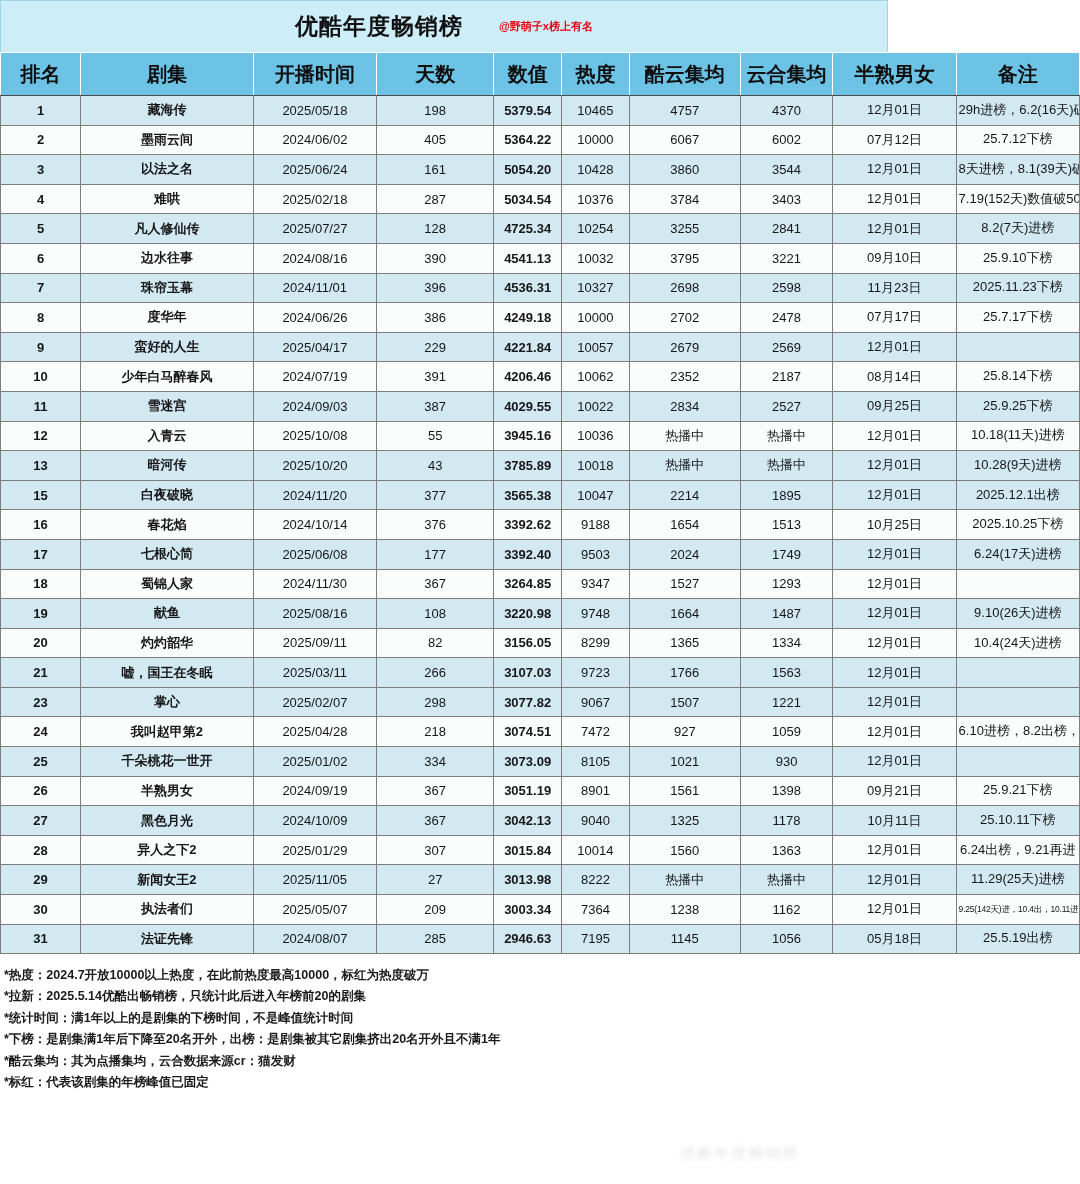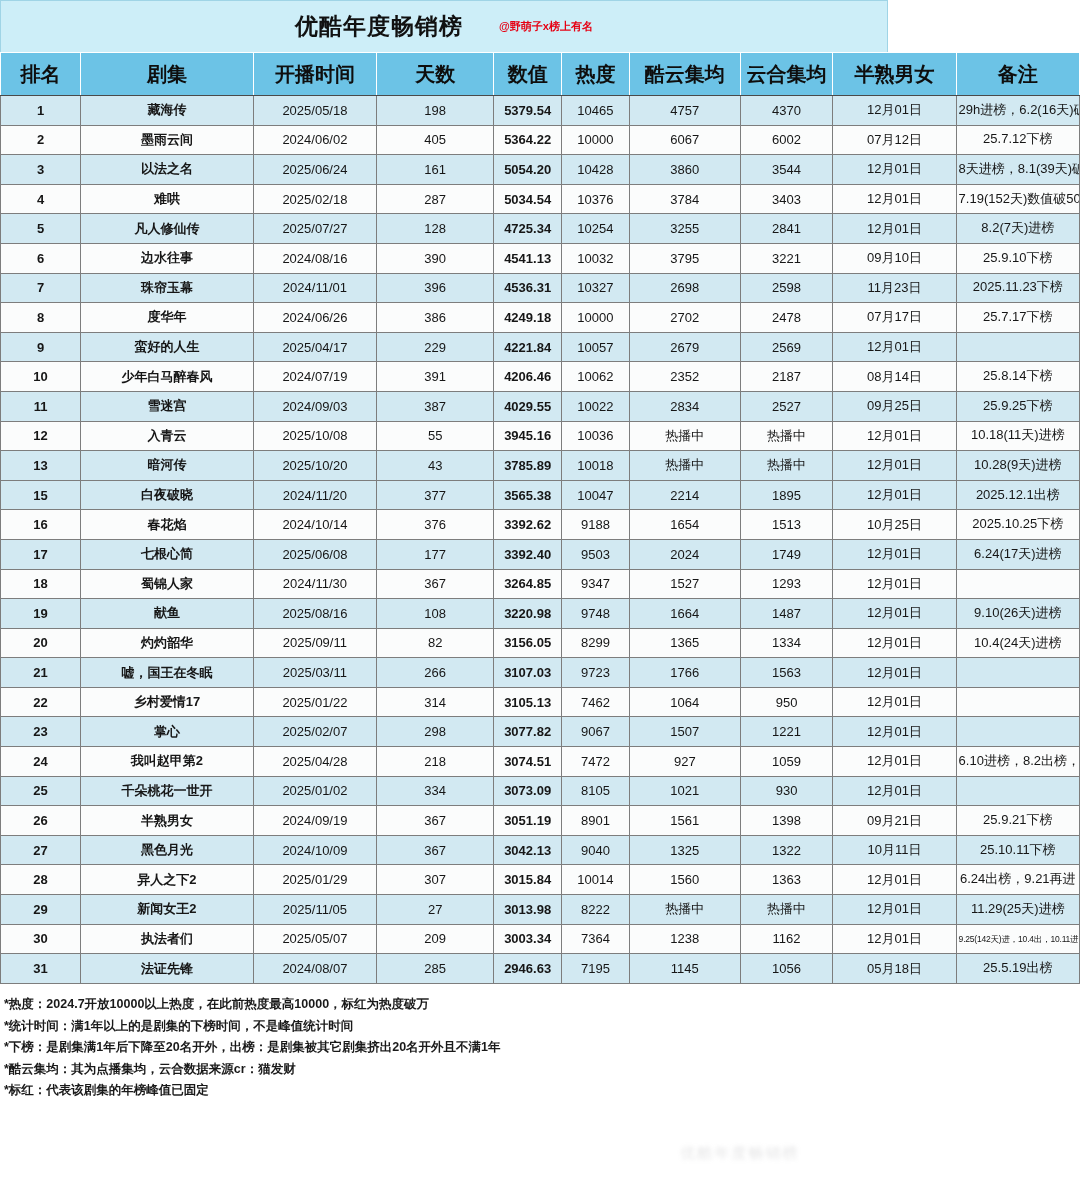--- a/index.html
+++ b/index.html
@@ -387,32 +387,20 @@
           <td class="title-cell">嘘，国王在冬眠</td>
           <td>2025/03/11</td>
           <td>266</td>
           <td class="value-cell">3107.03</td>
           <td>9723</td>
           <td>1766</td>
           <td>1563</td>
           <td>12月01日</td>
           <td class="note-cell"></td>
         </tr>
-        <tr class="even">
-          <td class="rank-cell">22</td>
-          <td class="title-cell">乡村爱情17</td>
-          <td>2025/01/22</td>
-          <td>314</td>
-          <td class="value-cell">3105.13</td>
-          <td>7462</td>
-          <td>1064</td>
-          <td>950</td>
-          <td>12月01日</td>
-          <td class="note-cell"></td>
-        </tr>
         <tr class="odd">
           <td class="rank-cell">23</td>
           <td class="title-cell">掌心</td>
           <td>2025/02/07</td>
           <td>298</td>
           <td class="value-cell">3077.82</td>
           <td>9067</td>
           <td>1507</td>
           <td>1221</td>
           <td>12月01日</td>
@@ -455,21 +443,21 @@
           <td class="note-cell">25.9.21下榜</td>
         </tr>
         <tr class="odd">
           <td class="rank-cell">27</td>
           <td class="title-cell">黑色月光</td>
           <td>2024/10/09</td>
           <td>367</td>
           <td class="value-cell red">3042.13</td>
           <td>9040</td>
           <td>1325</td>
-          <td>1322</td>
+          <td>1178</td>
           <td>10月11日</td>
           <td class="note-cell">25.10.11下榜</td>
         </tr>
         <tr class="even">
           <td class="rank-cell">28</td>
           <td class="title-cell">异人之下2</td>
           <td>2025/01/29</td>
           <td>307</td>
           <td class="value-cell">3015.84</td>
           <td class="redlite">10014</td>
@@ -512,20 +500,21 @@
           <td>1145</td>
           <td>1056</td>
           <td>05月18日</td>
           <td class="note-cell">25.5.19出榜</td>
         </tr>
       </tbody>
   </table>
 
   <div class="footnotes" id="footnotes">
       <div class="footnote">*热度：2024.7开放10000以上热度，在此前热度最高10000，标红为热度破万</div>
+      <div class="footnote">*拉新：2025.5.14优酷出畅销榜，只统计此后进入年榜前20的剧集</div>
       <div class="footnote">*统计时间：满1年以上的是剧集的下榜时间，不是峰值统计时间</div>
       <div class="footnote">*下榜：是剧集满1年后下降至20名开外，出榜：是剧集被其它剧集挤出20名开外且不满1年</div>
       <div class="footnote">*酷云集均：其为点播集均，云合数据来源cr：猫发财</div>
       <div class="footnote">*标红：代表该剧集的年榜峰值已固定</div>
     </div>
 
   <div class="watermark">优酷年度畅销榜</div>
 </div>
 
 </body></html>

